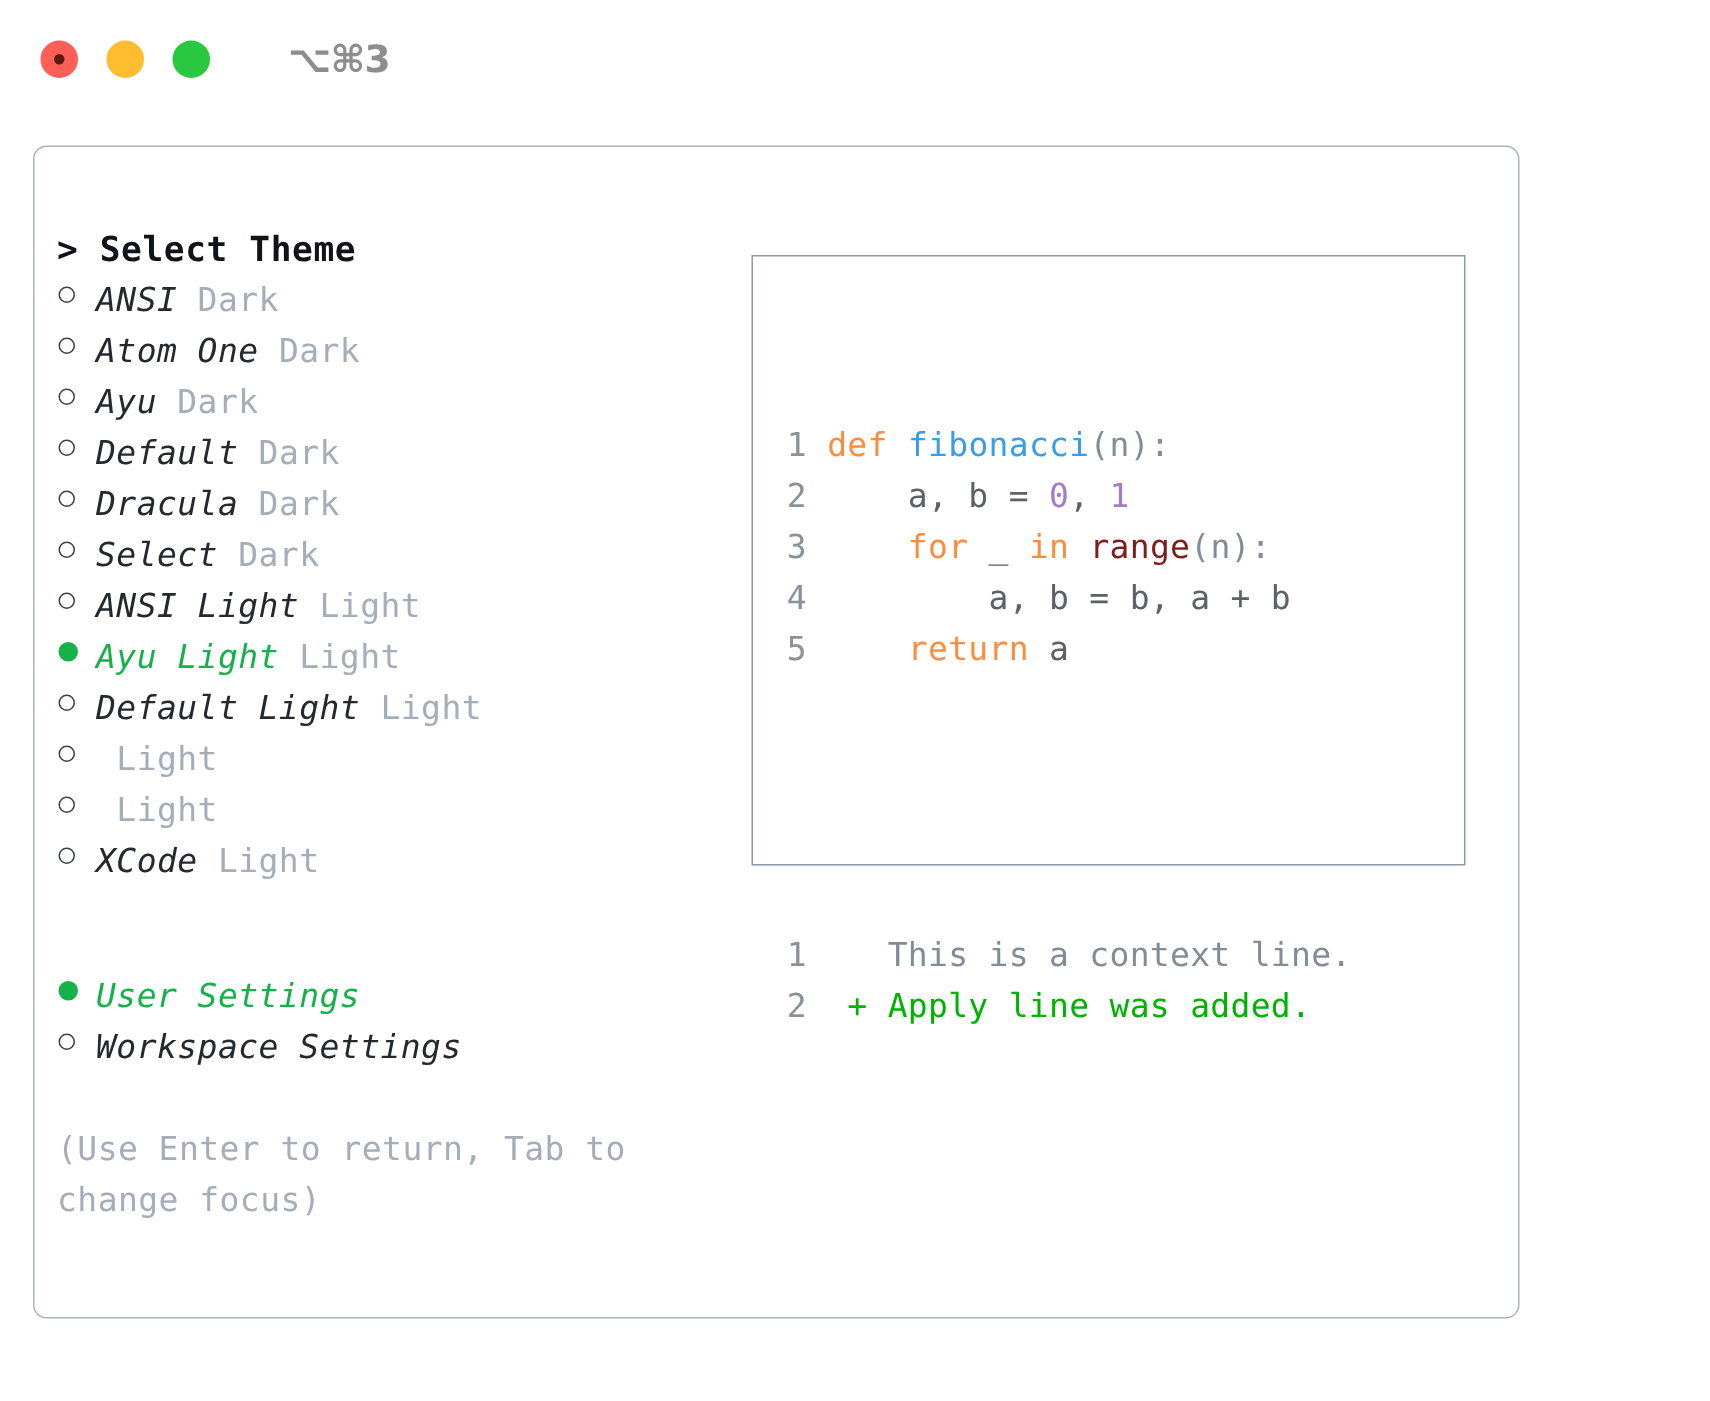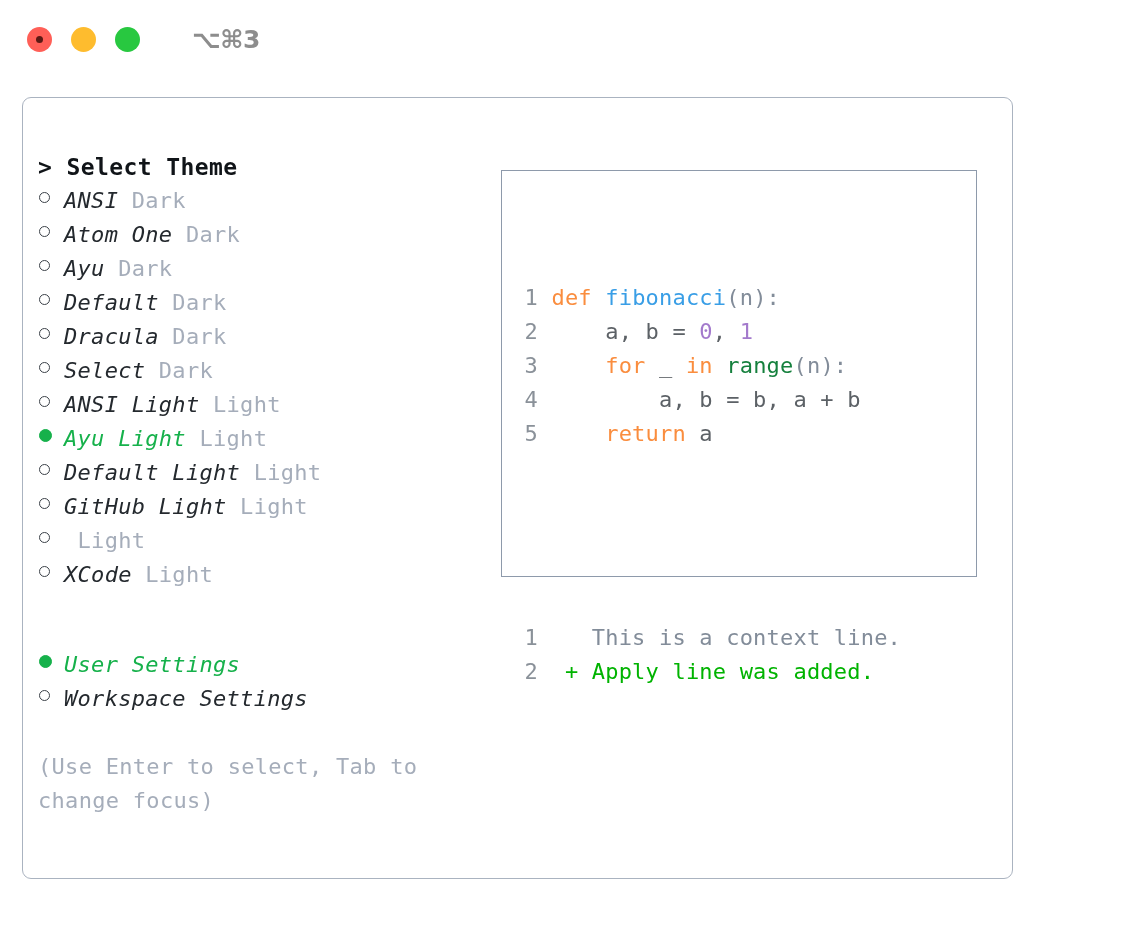--- a/index.html
+++ b/index.html
@@ -190,21 +190,21 @@
     display: inline-block;
     width: 26px;
     text-align: right;
     color: #8a9199;
   }
   .gap-line { height: 34px; }
 
   .t-kw    { color: #fa8d3e; }
   .t-fn    { color: #399ee6; }
   .t-num   { color: #a37acc; }
-  .t-call  { color: #15803d; text-align: center; }
+  .t-call  { color: #7f1d1d; text-align: center; }
   .t-plain { color: #5c6166; }
   .t-punc  { color: #828c99; }
 
   .d-ctx { color: #828c99; }
   .d-del { color: #b71c1c; }
   .d-add { color: #00b300; }
 </style>
 </head>
 <body>
 
@@ -225,33 +225,33 @@
       <div id="theme-options">
           <div class="opt-row"><span class="bullet"></span><span class="opt-label">ANSI</span><span class="opt-tag"> Dark</span></div>
           <div class="opt-row"><span class="bullet"></span><span class="opt-label">Atom One</span><span class="opt-tag"> Dark</span></div>
           <div class="opt-row"><span class="bullet"></span><span class="opt-label">Ayu</span><span class="opt-tag"> Dark</span></div>
           <div class="opt-row"><span class="bullet"></span><span class="opt-label">Default</span><span class="opt-tag"> Dark</span></div>
           <div class="opt-row"><span class="bullet"></span><span class="opt-label">Dracula</span><span class="opt-tag"> Dark</span></div>
           <div class="opt-row"><span class="bullet"></span><span class="opt-label">Select</span><span class="opt-tag"> Dark</span></div>
           <div class="opt-row"><span class="bullet"></span><span class="opt-label">ANSI Light</span><span class="opt-tag"> Light</span></div>
           <div class="opt-row selected"><span class="bullet"></span><span class="opt-label">Ayu Light</span><span class="opt-tag"> Light</span></div>
           <div class="opt-row"><span class="bullet"></span><span class="opt-label">Default Light</span><span class="opt-tag"> Light</span></div>
-          <div class="opt-row"><span class="bullet"></span><span class="opt-label">GitHub Light</span><span class="opt-tag"> Light</span></div>
+          <div class="opt-row"><span class="bullet"></span><span class="opt-tag"> Light</span></div>
           <div class="opt-row"><span class="bullet"></span><span class="opt-tag"> Light</span></div>
           <div class="opt-row"><span class="bullet"></span><span class="opt-label">XCode</span><span class="opt-tag"> Light</span></div>
         </div>
 
       <div class="spacer-lg"></div>
       <div id="apply-options">
           <div class="opt-row selected"><span class="bullet"></span><span class="opt-label">User Settings</span></div>
           <div class="opt-row"><span class="bullet"></span><span class="opt-label">Workspace Settings</span></div>
         </div>
 
       <div class="spacer-md"></div>
-      <div class="hint">(Use Enter to select, Tab to change focus)</div>
+      <div class="hint">(Use Enter to return, Tab to change focus)</div>
     </div>
 
     <div class="right-col">
       <div class="preview-box">
         <div class="code">
           <div id="code-lines"><div class="code-line"><span class="ln">1</span><span class="t-plain"> </span><span class="t-kw">def</span><span class="t-plain"> </span><span class="t-fn">fibonacci</span><span class="t-punc">(n):</span></div><div class="code-line"><span class="ln">2</span><span class="t-plain">     a, b = </span><span class="t-num">0</span><span class="t-plain">, </span><span class="t-num">1</span></div><div class="code-line"><span class="ln">3</span><span class="t-plain">     </span><span class="t-kw">for</span><span class="t-plain"> _ </span><span class="t-kw">in</span><span class="t-plain"> </span><span class="t-call">range</span><span class="t-punc">(n):</span></div><div class="code-line"><span class="ln">4</span><span class="t-plain">         a, b = b, a + b</span></div><div class="code-line"><span class="ln">5</span><span class="t-plain">     </span><span class="t-kw">return</span><span class="t-plain"> a</span></div></div>
           <div class="gap-line"></div>
           <div id="diff-lines"><div class="code-line"><span class="ln">1</span><span class="d-ctx">    This is a context line.</span></div><div class="code-line"><span class="ln">2</span><span class="d-add">  + Apply line was added.</span></div></div>
         </div>
       </div>

